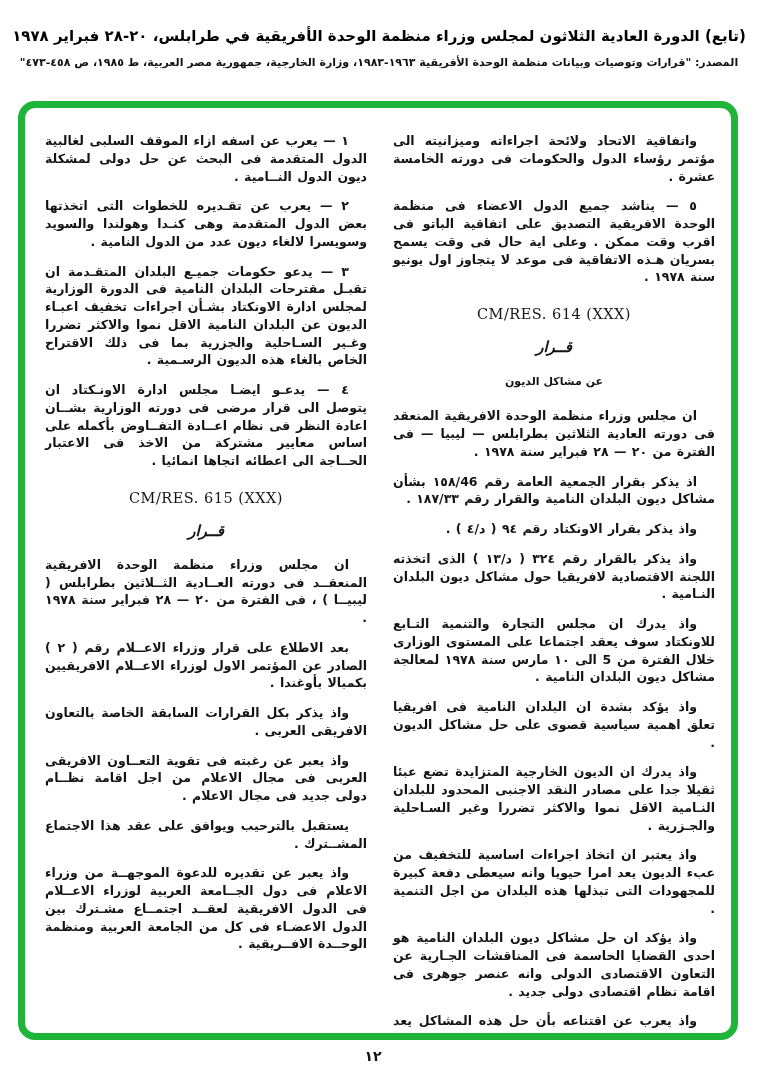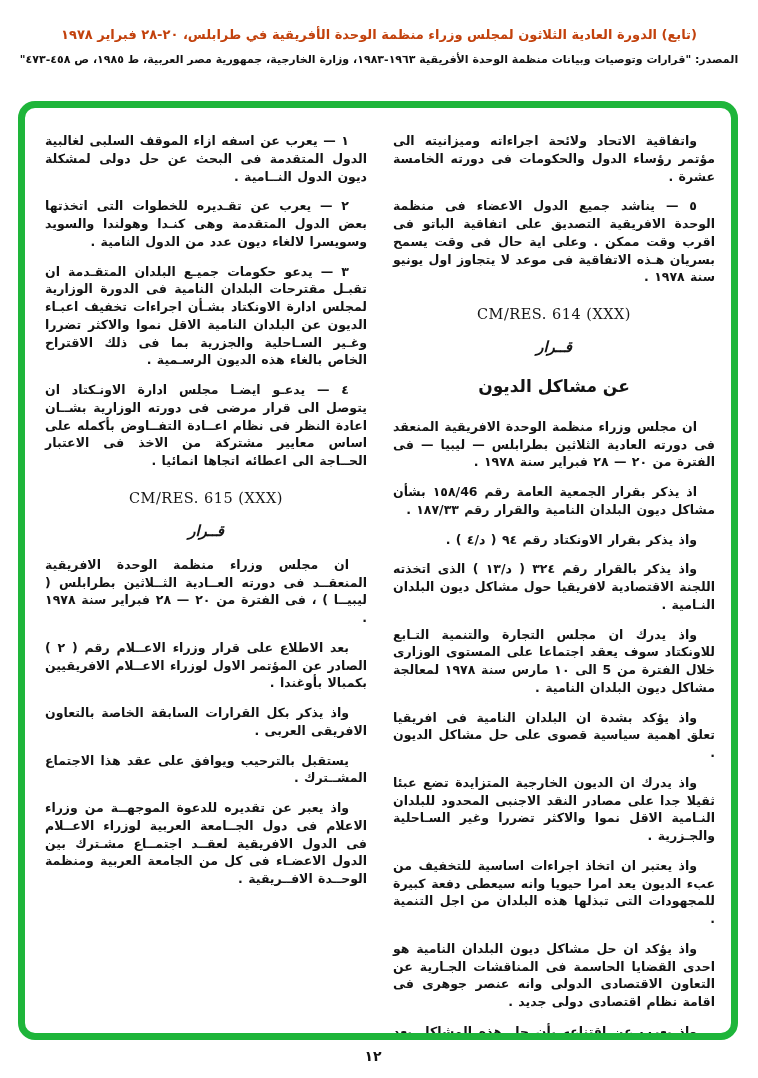--- a/index.html
+++ b/index.html
@@ -19,25 +19,25 @@
     height: 1078px;
     background: #ffffff;
   }
   
   .header {
     direction: rtl;
     text-align: center;
     padding-top: 26px;
   }
   .header .title {
-    font-size: 13px;
+    font-size: 15px;
     font-weight: 700;
     letter-spacing: 0.2px;
     line-height: 1.4;
-    color: #c2410c;
+    color: #000000;
   }
   .header .source {
     margin-top: 9px;
     font-size: 11px;
     font-weight: 700;
     color: #111;
   }
   
   .frame {
     position: absolute;
@@ -86,21 +86,21 @@
   }
   .block.h {
     text-align: center;
     font-size: 15px;
     font-weight: 700;
     margin: 16px 0 16px 0;
     font-style: italic;
   }
   .block.sub {
     text-align: center;
-    font-size: 17px;
+    font-size: 11px;
     font-weight: 700;
     white-space: pre-line;
     line-height: 1.75;
     margin: 0 0 16px 0;
   }
   
   .footer {
     position: absolute;
     left: 0;
     right: 12px;
@@ -144,20 +144,21 @@
       <div class="col" id="col-left">
           <div class="block p">١ — يعرب عن اسفه ازاء الموقف السلبى لغالبية الدول المتقدمة فى البحث عن حل دولى لمشكلة ديون الدول النــامية .</div>
           <div class="block p">٢ — يعرب عن تقـديره للخطوات التى اتخذتها بعض الدول المتقدمة وهى كنـدا وهولندا والسويد وسويسرا لالغاء ديون عدد من الدول النامية .</div>
           <div class="block p">٣ — يدعو حكومات جميـع البلدان المتقـدمة ان تقبـل مقترحات البلدان النامية فى الدورة الوزارية لمجلس ادارة الاونكتاد بشـأن اجراءات تخفيف اعبـاء الديون عن البلدان النامية الاقل نموا والاكثر تضررا وغـير السـاحلية والجزرية بما فى ذلك الاقتراح الخاص بالغاء هذه الديون الرسـمية .</div>
           <div class="block p">٤ — يدعـو ايضـا مجلس ادارة الاونـكتاد ان يتوصل الى قرار مرضى فى دورته الوزارية بشــان اعادة النظر فى نظام اعــادة التفــاوض بأكمله على اساس معايير مشتركة من الاخذ فى الاعتبار الحــاجة الى اعطائه اتجاها انمائيا .</div>
           <div class="block ref" dir="ltr">CM/RES. 615 (XXX)</div>
           <div class="block h">قــرار</div>
           <div class="block p">ان مجلس وزراء منظمة الوحدة الافريقية المنعقــد فى دورته العــادية الثــلاثين بطرابلس ( ليبيــا ) ، فى الفترة من ٢٠ — ٢٨ فبراير سنة ١٩٧٨ .</div>
           <div class="block p">بعد الاطلاع على قرار وزراء الاعــلام رقم ( ٢ ) الصادر عن المؤتمر الاول لوزراء الاعــلام الافريقيين بكمبالا بأوغندا .</div>
           <div class="block p">واذ يذكر بكل القرارات السابقة الخاصة بالتعاون الافريقى العربى .</div>
+          <div class="block p">واذ يعبر عن رغبته فى تقوية التعــاون الافريقى العربى فى مجال الاعلام من اجل اقامة نظــام دولى جديد فى مجال الاعلام .</div>
           <div class="block p">يستقبل بالترحيب ويوافق على عقد هذا الاجتماع المشــترك .</div>
           <div class="block p">واذ يعبر عن تقديره للدعوة الموجهــة من وزراء الاعلام فى دول الجــامعة العربية لوزراء الاعــلام فى الدول الافريقية لعقــد اجتمــاع مشـترك بين الدول الاعضـاء فى كل من الجامعة العربية ومنظمة الوحــدة الافــريقية .</div>
         </div>
     </div>
   </div>
 
   <div class="footer">١٢</div>
 
 </div>
 

